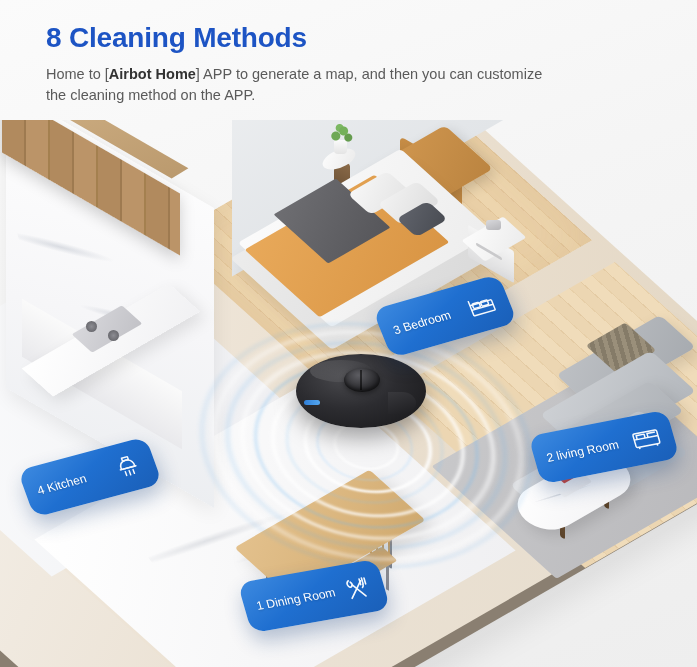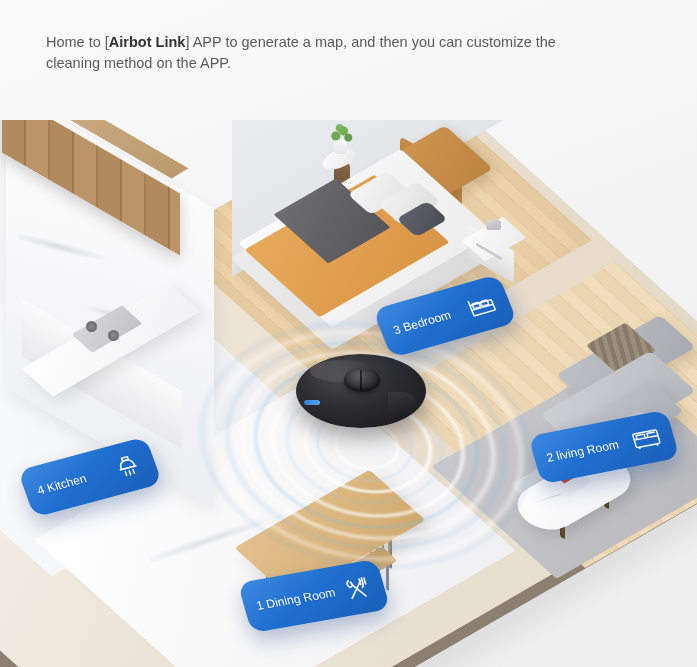--- a/index.html
+++ b/index.html
@@ -259,21 +259,22 @@
   .b-kitchen{left:24px;top:332px;width:132px;height:50px;transform:rotate(-20deg) skewY(5deg);}
   .b-living{left:534px;top:302px;width:140px;height:50px;transform:rotate(-16deg) skewY(5deg);}
   .b-bedroom{left:380px;top:170px;width:130px;height:52px;transform:rotate(-22deg) skewY(6deg);}
 </style>
 </head>
 <body>
 
 <div id="page">
 
   <div class="hdr">
-    <p><span>Home to [</span><b>Airbot Link</b><span>] APP to generate a map, and then you can customize the cleaning method on the APP.</span></p>
+    <h1>8 Cleaning Methods</h1>
+    <p><span>Home to [</span><b>Airbot Home</b><span>] APP to generate a map, and then you can customize the cleaning method on the APP.</span></p>
   </div>
 
   <div class="stage">
 
     <div class="slab"></div>
     <div class="slab-top"></div>
     <div class="floor-beige"></div>
     <div class="floor-marble2"></div>
     <div class="floor-wood"></div>
     <div class="floor-wood2"></div>

